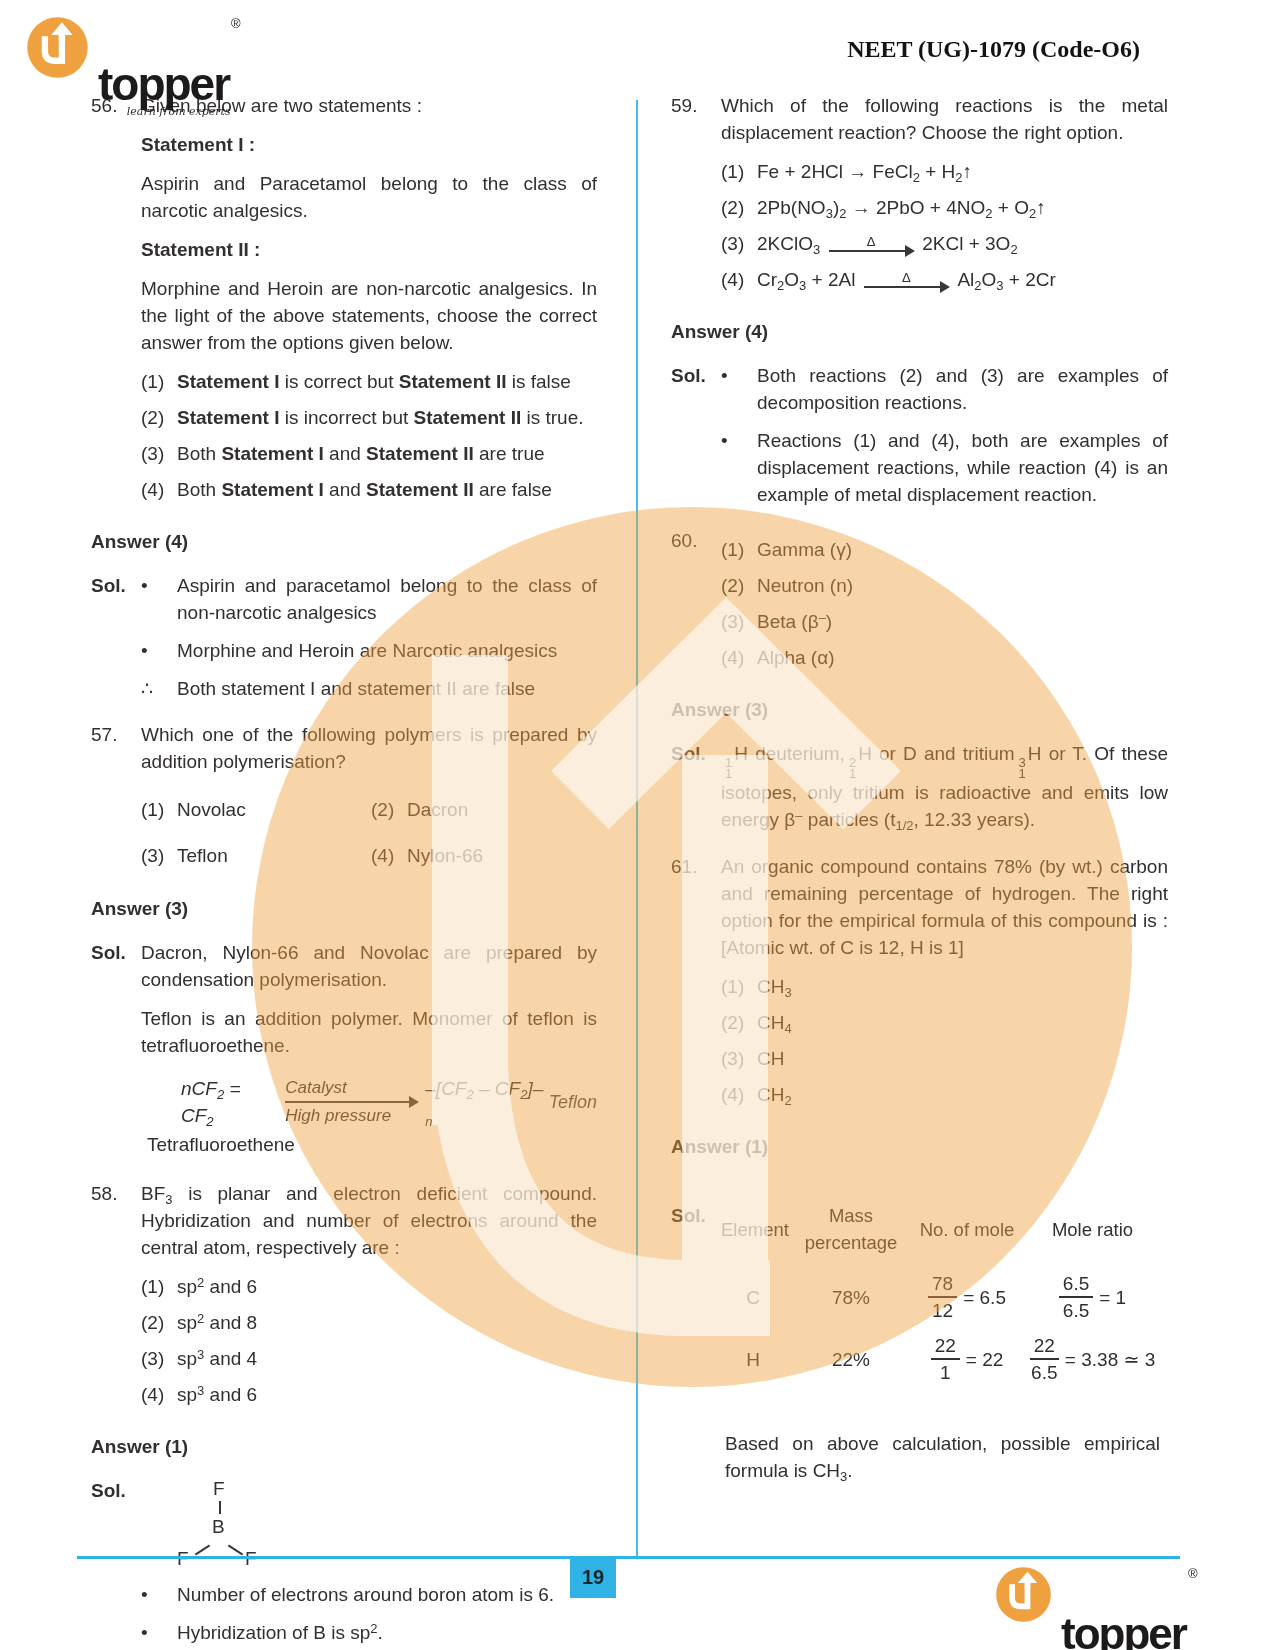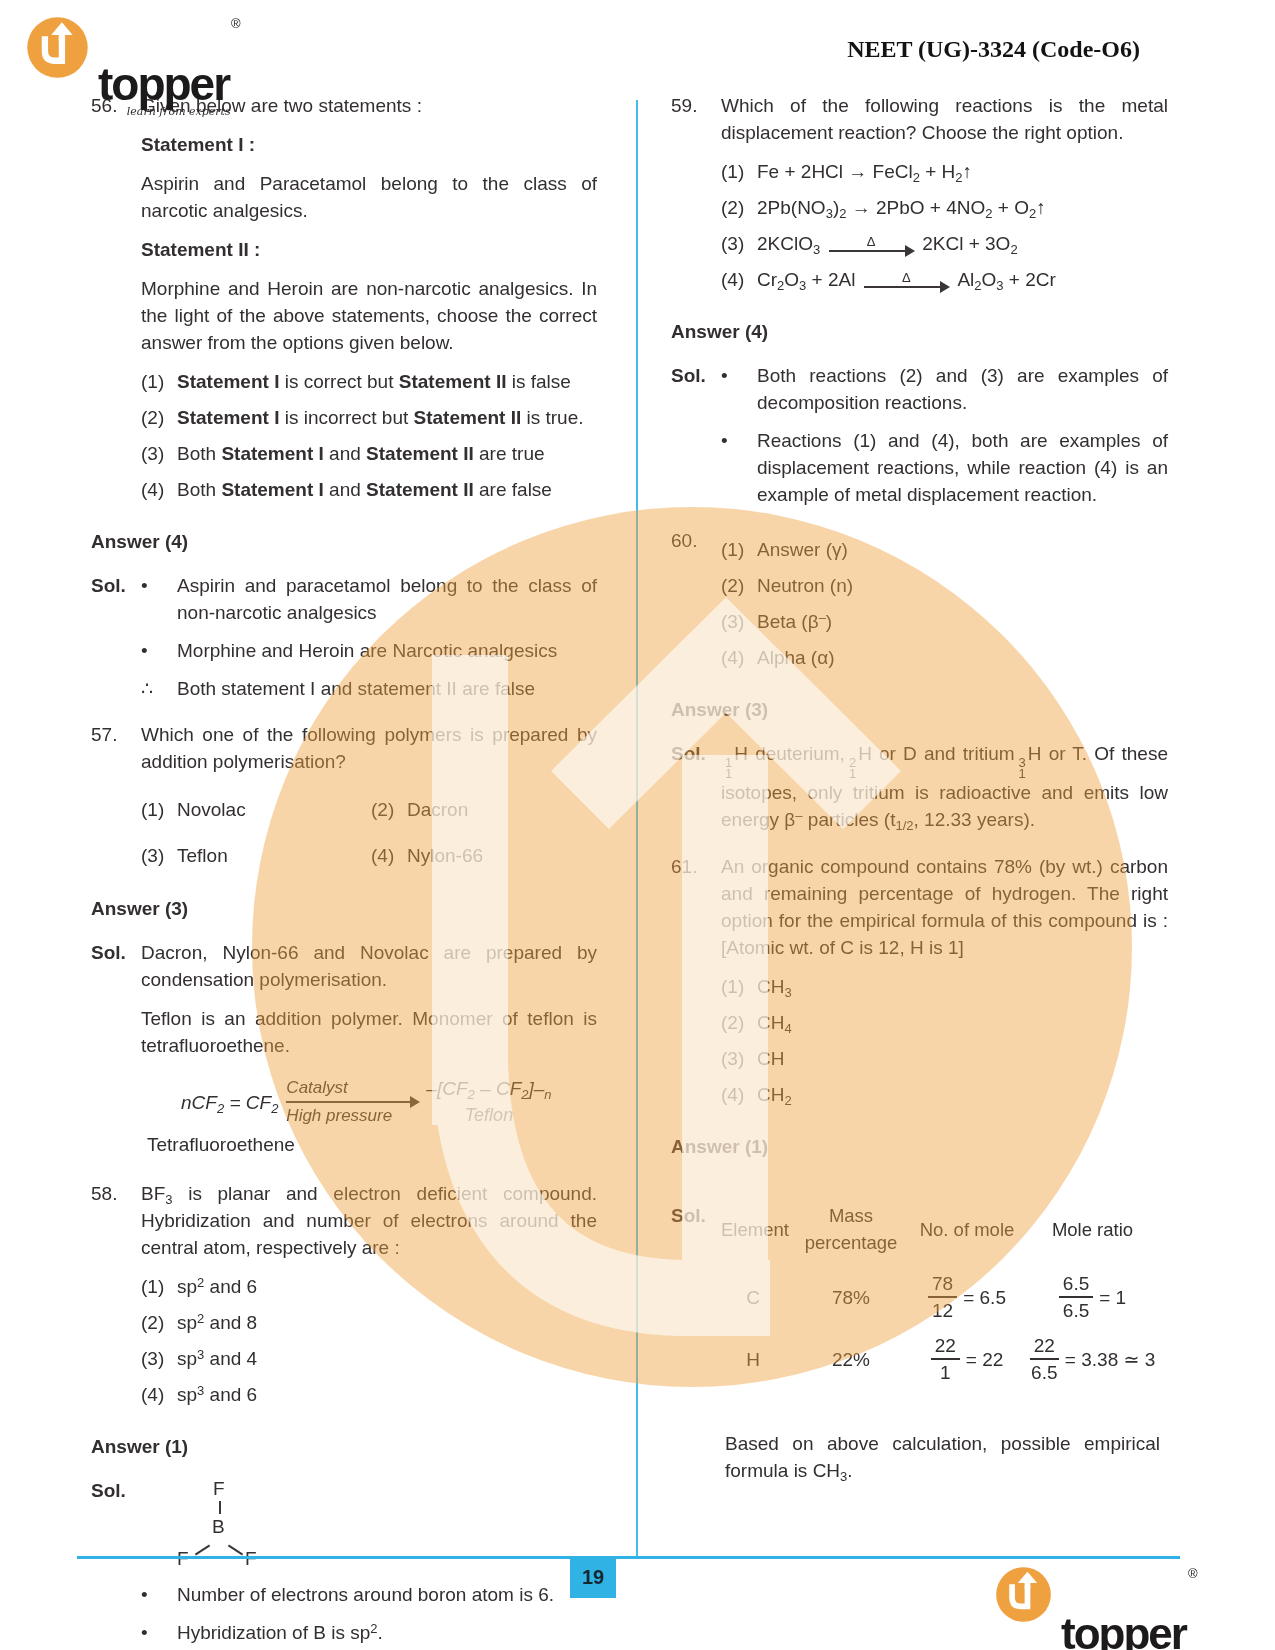--- a/index.html
+++ b/index.html
@@ -58,21 +58,21 @@
 
   sub { font-size:13px; vertical-align:-4px; line-height:0; }
   sup { font-size:13px; vertical-align:6px; line-height:0; }
 
   
   .rxn { display:flex; align-items:center; margin:16px 0 2px 40px;font-style:italic; }
   .rxn-arrow { display:inline-flex; flex-direction:column; align-items:flex-start; margin:0 8px; font-size:17px; line-height:20px; }
   .arrow-line { position:relative; height:2px; background:#3a3637; width:132px; margin:3px 0; }
   .arrow-line::after { content:""; position:absolute; right:-2px; top:-5px; border-left:10px solid #3a3637;
                        border-top:6px solid transparent; border-bottom:6px solid transparent; }
-  .rxn-prod { display:inline-flex; flex-direction:column; align-items:center; }
+  .rxn-prod { display:inline-flex; align-items:center; }
   .rxn-prod .sub-label { font-size:18px; color:#4a4647; }
   .reactant-label { margin:2px 0 14px 6px; }
 
   .darrow { display:inline-flex; flex-direction:column; align-items:center; margin:0 9px; }
   .darrow .d { font-size:13px; line-height:12px; }
   .darrow .arrow-line { width:84px; margin:2px 0 0; }
 
   
   .bf3 { position:relative; width:90px; height:96px; margin:2px 0 6px 36px; }
   .bf3 span { position:absolute; }
@@ -117,21 +117,21 @@
     </svg>
     <div class="brand-text">
       <div class="brand-line">
         <span class="brand-word">topper</span>
         <span class="brand-reg">®</span>
       </div>
       <div class="brand-tag">learn from experts</div>
     </div>
   </div>
 
-  <div class="doc-title">NEET (UG)-3324 (Code-O6)</div>
+  <div class="doc-title">NEET (UG)-1079 (Code-O6)</div>
 
   <div class="divider-v"></div>
 
   <svg class="watermark" viewBox="0 0 884 884">
     <circle cx="442" cy="442" r="440" fill="#EFA13F" opacity="0.45"></circle>
     <g opacity="0.60">
       <rect x="182" y="150" width="76" height="470" fill="#fff"></rect>
       <path d="M220,560 Q228,788 430,793 L520,793" stroke="#fff" stroke-width="76" fill="none"></path>
       <rect x="432" y="250" width="86" height="555" fill="#fff"></rect>
       <path d="M330,295 L476,150 L622,295" stroke="#fff" stroke-width="82" fill="none"></path>
@@ -326,21 +326,21 @@
           <span class="b-text">Reactions (1) and (4), both are examples of displacement reactions, while reaction (4) is an example of metal displacement reaction.</span>
         </div>
       </div>
     </div>
 
     <div class="qrow">
       <div class="qnum">60.</div>
       <div class="qbody">
         <div class="opt">
           <span class="opt-label">(1)</span>
-          <span>Answer (γ)</span>
+          <span>Gamma (γ)</span>
         </div>
         <div class="opt">
           <span class="opt-label">(2)</span>
           <span>Neutron (n)</span>
         </div>
         <div class="opt">
           <span class="opt-label">(3)</span>
           <span>Beta (β<sup>–</sup>)</span>
         </div>
         <div class="opt">

